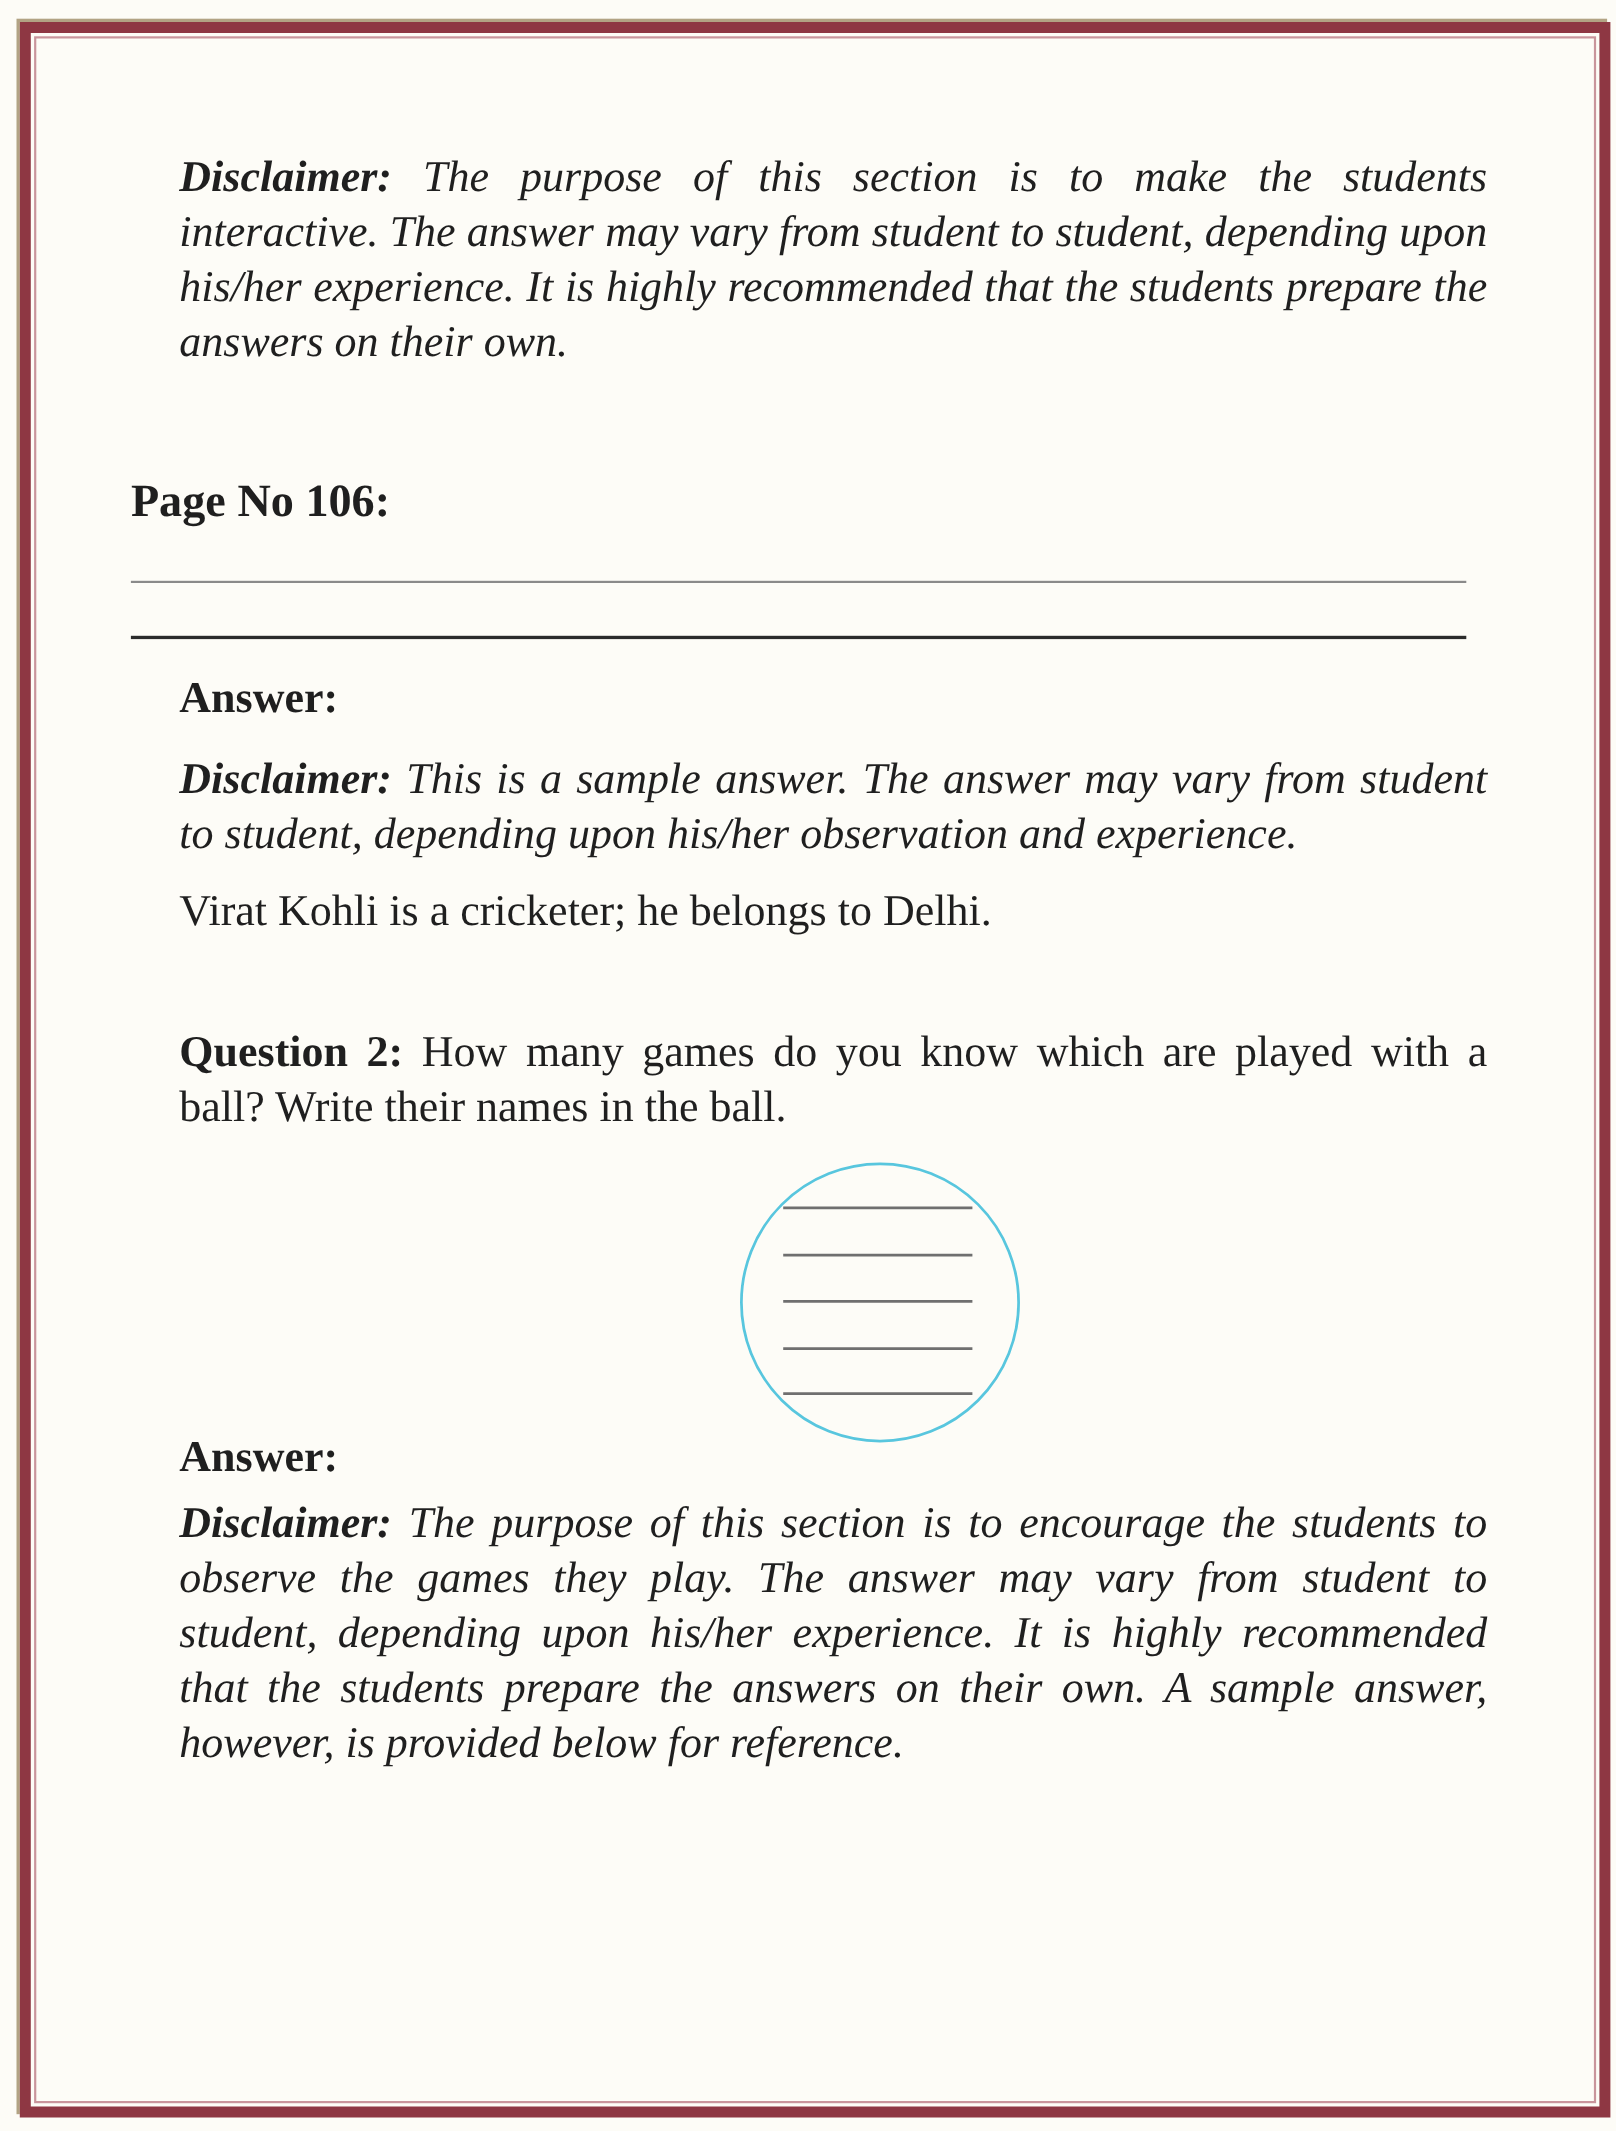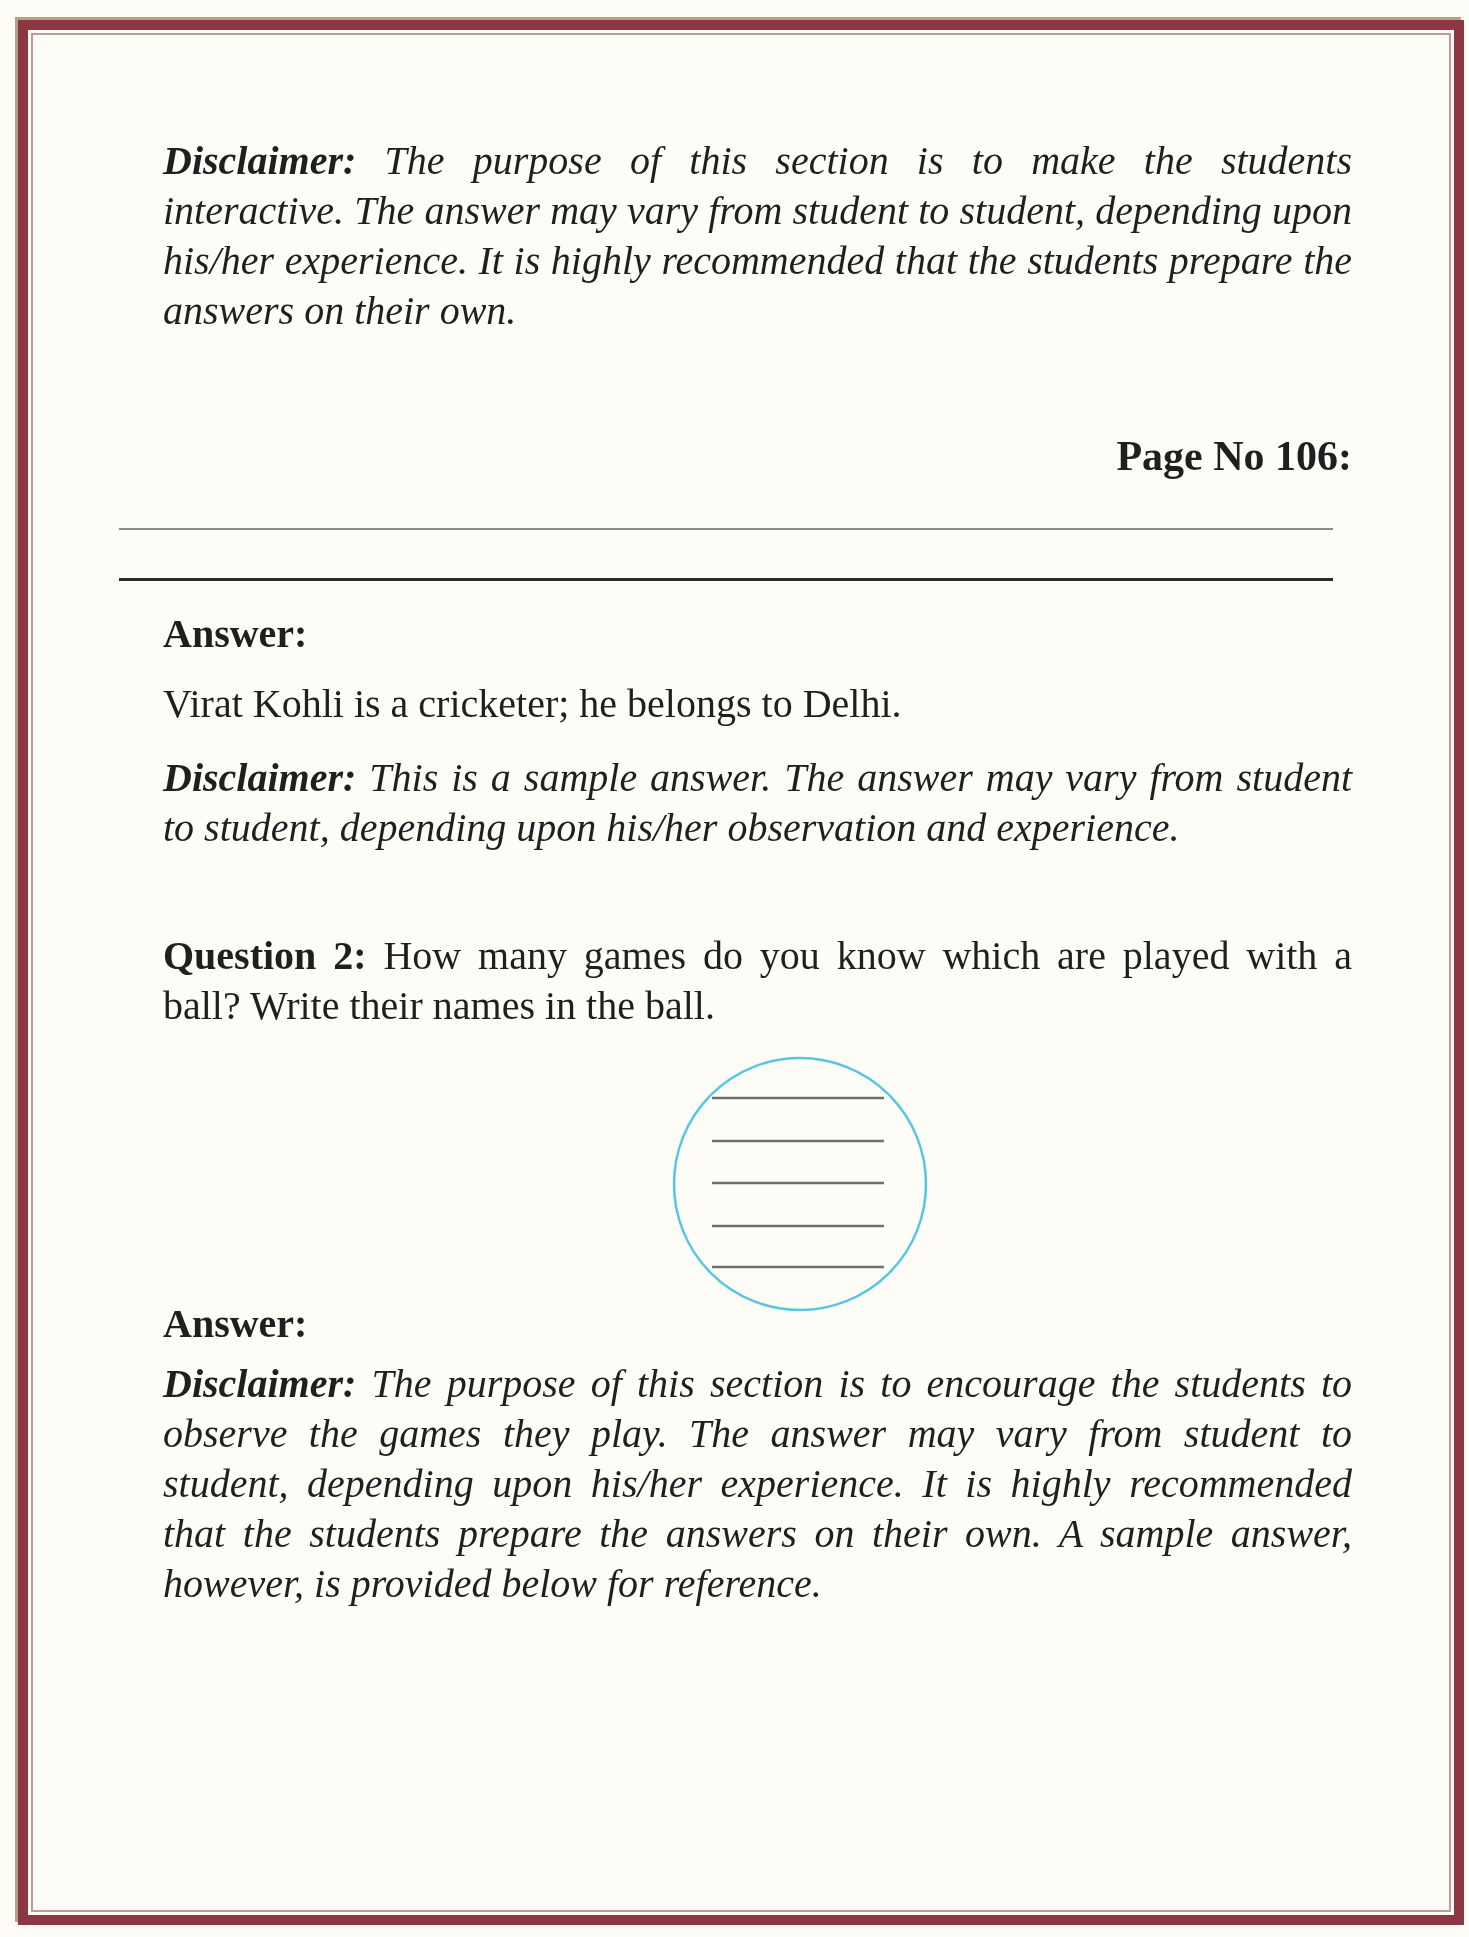--- a/index.html
+++ b/index.html
@@ -29,21 +29,21 @@
     line-height: 50px;
     text-align: justify;
     margin-left: 44px;
   }
   .italic { font-style: italic; }
   .label { font-weight: bold; }
   .page-heading {
     font-size: 42px;
     line-height: 56px;
     font-weight: bold;
-    text-align: right;
+    text-align: left;
     margin-top: 92px;
   }
   .q1 { margin-top: 28px; }
   .rule { width: 1214px; }
   .rule-light { margin-top: 44px; border-top: 2px solid #8a8a8a; }
   .rule-dark  { margin-top: 48px; border-top: 3px solid #2b2b2b; }
   .answer-heading { margin-top: 28px; font-weight: bold; text-align: left; }
   .disc2 { margin-top: 24px; }
   .sample-answer { margin-top: 20px; text-align: left; }
   .q2 { margin-top: 78px; }
@@ -64,26 +64,26 @@
       </p>
 
       <h2 class="page-heading">Page No 106:</h2>
 
 
       <div class="rule rule-light"></div>
       <div class="rule rule-dark"></div>
 
       <p class="body-text answer-heading">Answer:</p>
 
-      <p class="body-text sample-answer">Virat Kohli is a cricketer; he belongs to Delhi.</p>
-
       <p class="body-text italic disc2">
         <span class="label">Disclaimer:</span>
         <span>This is a sample answer. The answer may vary from student to student, depending upon his/her observation and experience.</span>
       </p>
+
+      <p class="body-text sample-answer">Virat Kohli is a cricketer; he belongs to Delhi.</p>
 
       <p class="body-text q2">
         <span class="label">Question 2:</span>
         <span>How many games do you know which are played with a ball? Write their names in the ball.</span>
       </p>
 
       <div class="ball-wrap">
         <svg width="258" height="258" viewBox="0 0 258 258">
           <circle cx="129" cy="129" r="126" fill="none" stroke-width="2.5" stroke="#58c6de"></circle>
           <line x1="41" y1="43" x2="213" y2="43" stroke-width="2.5" stroke="#6f6f6f"></line>

